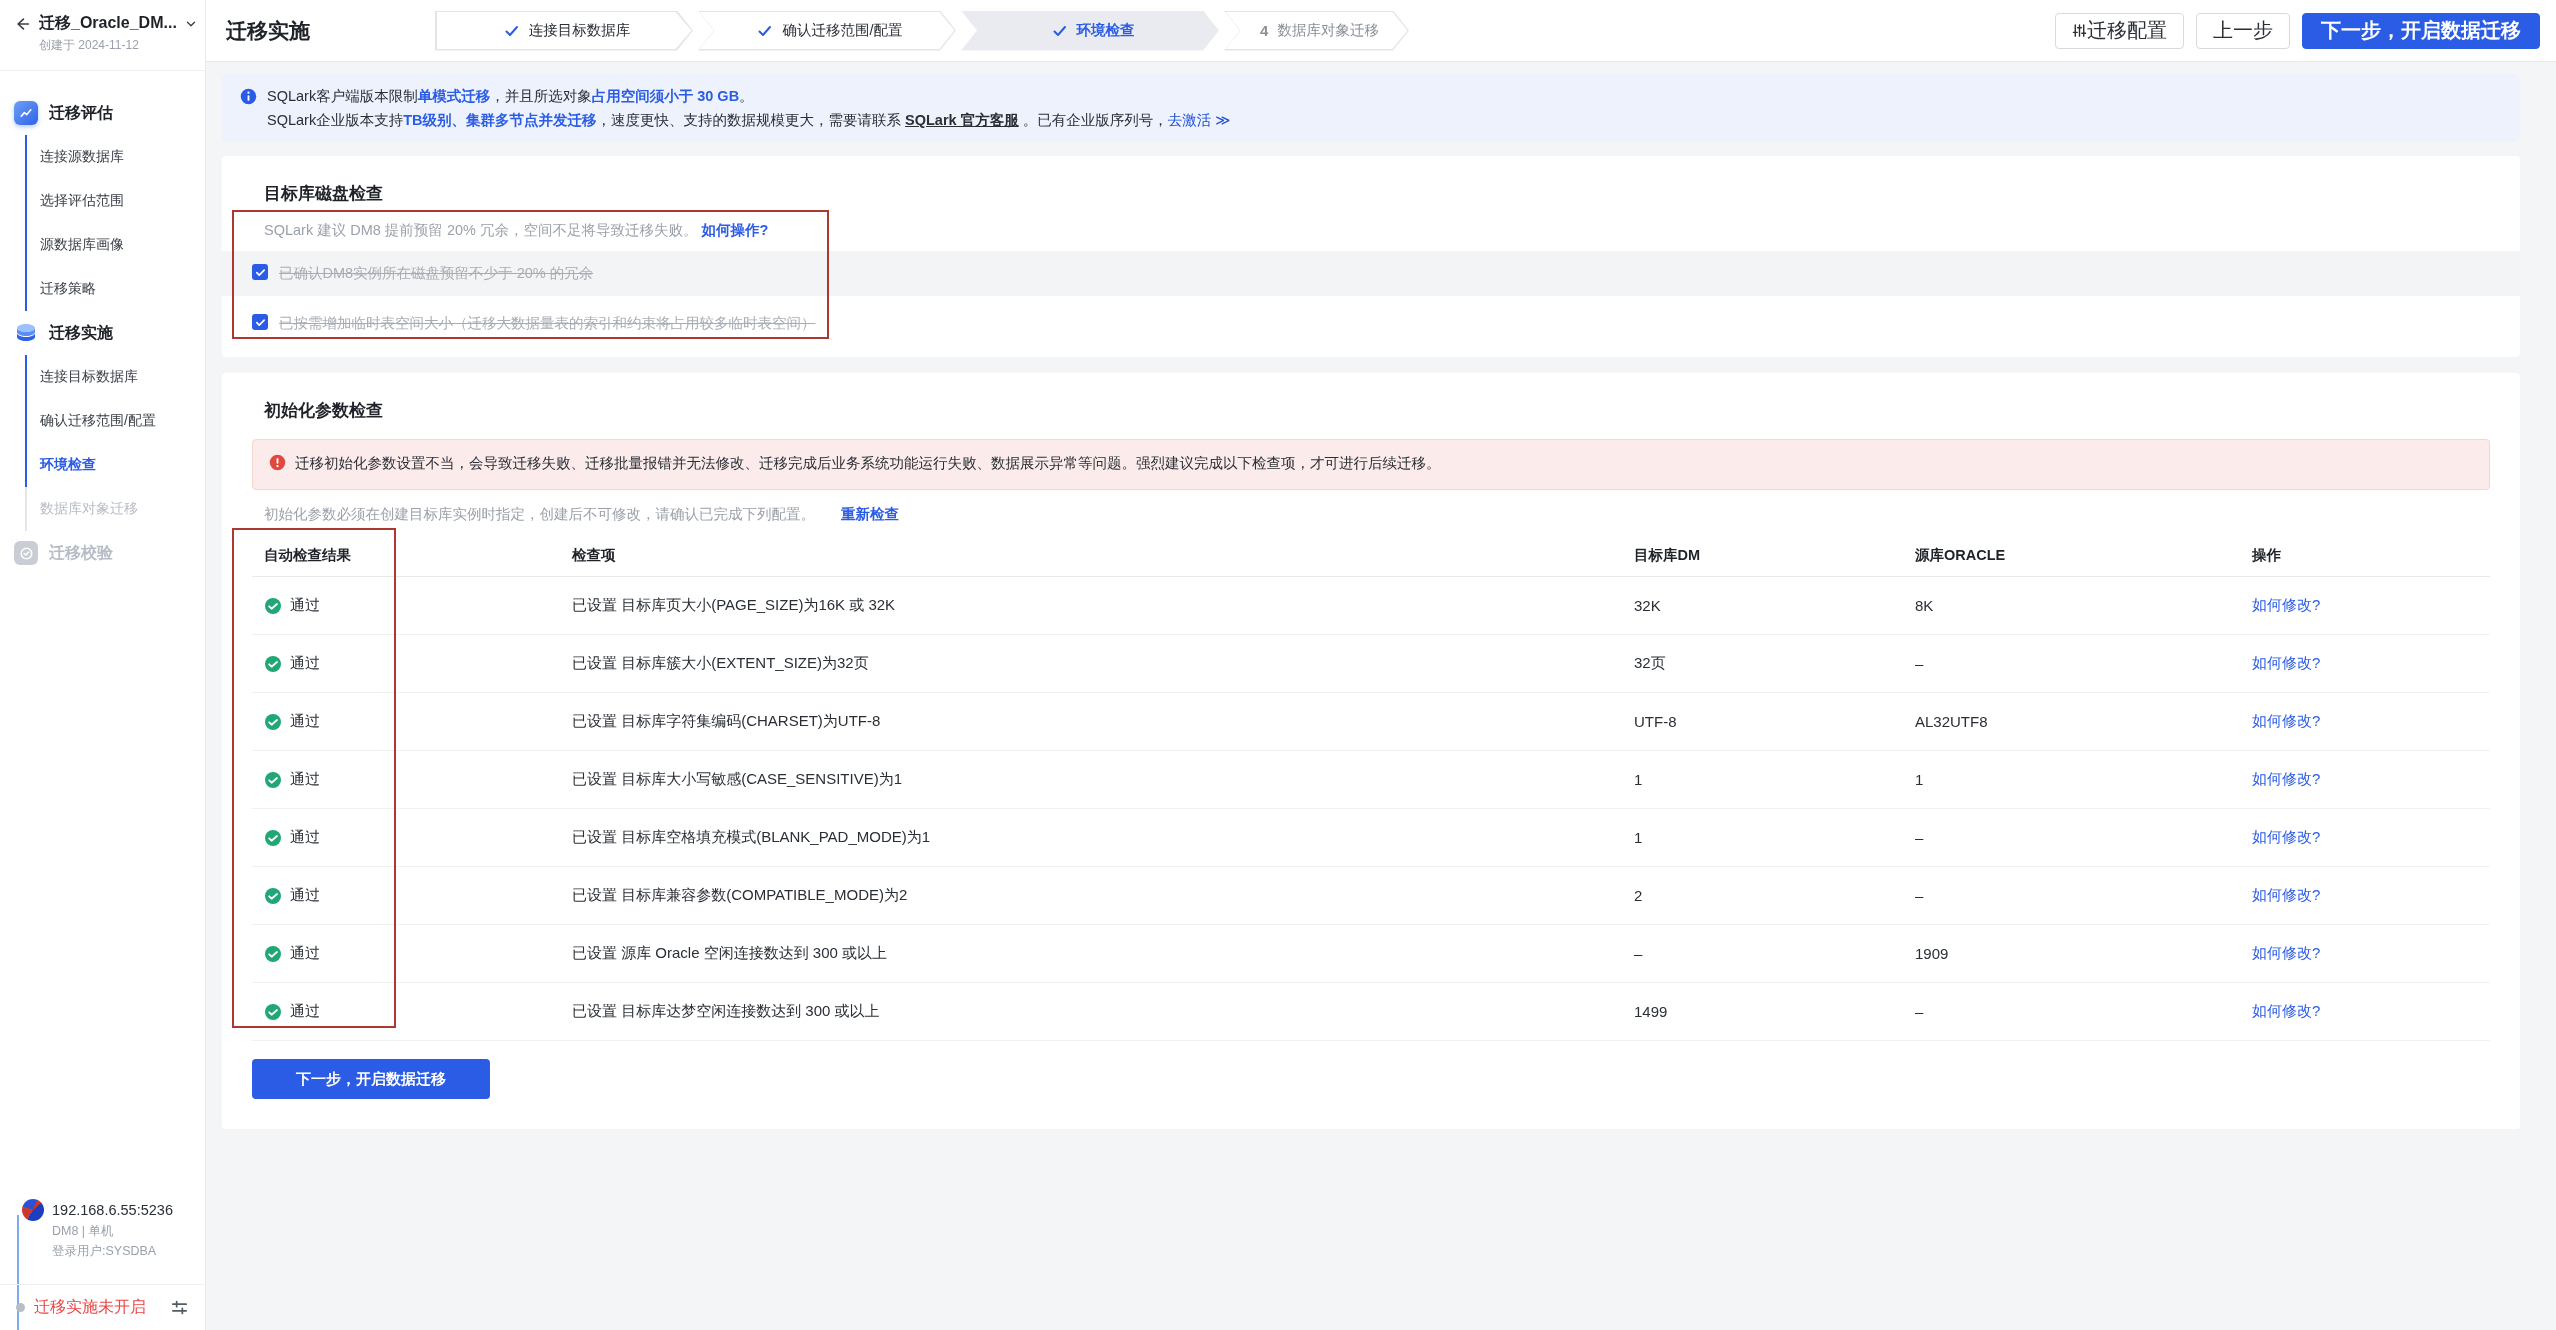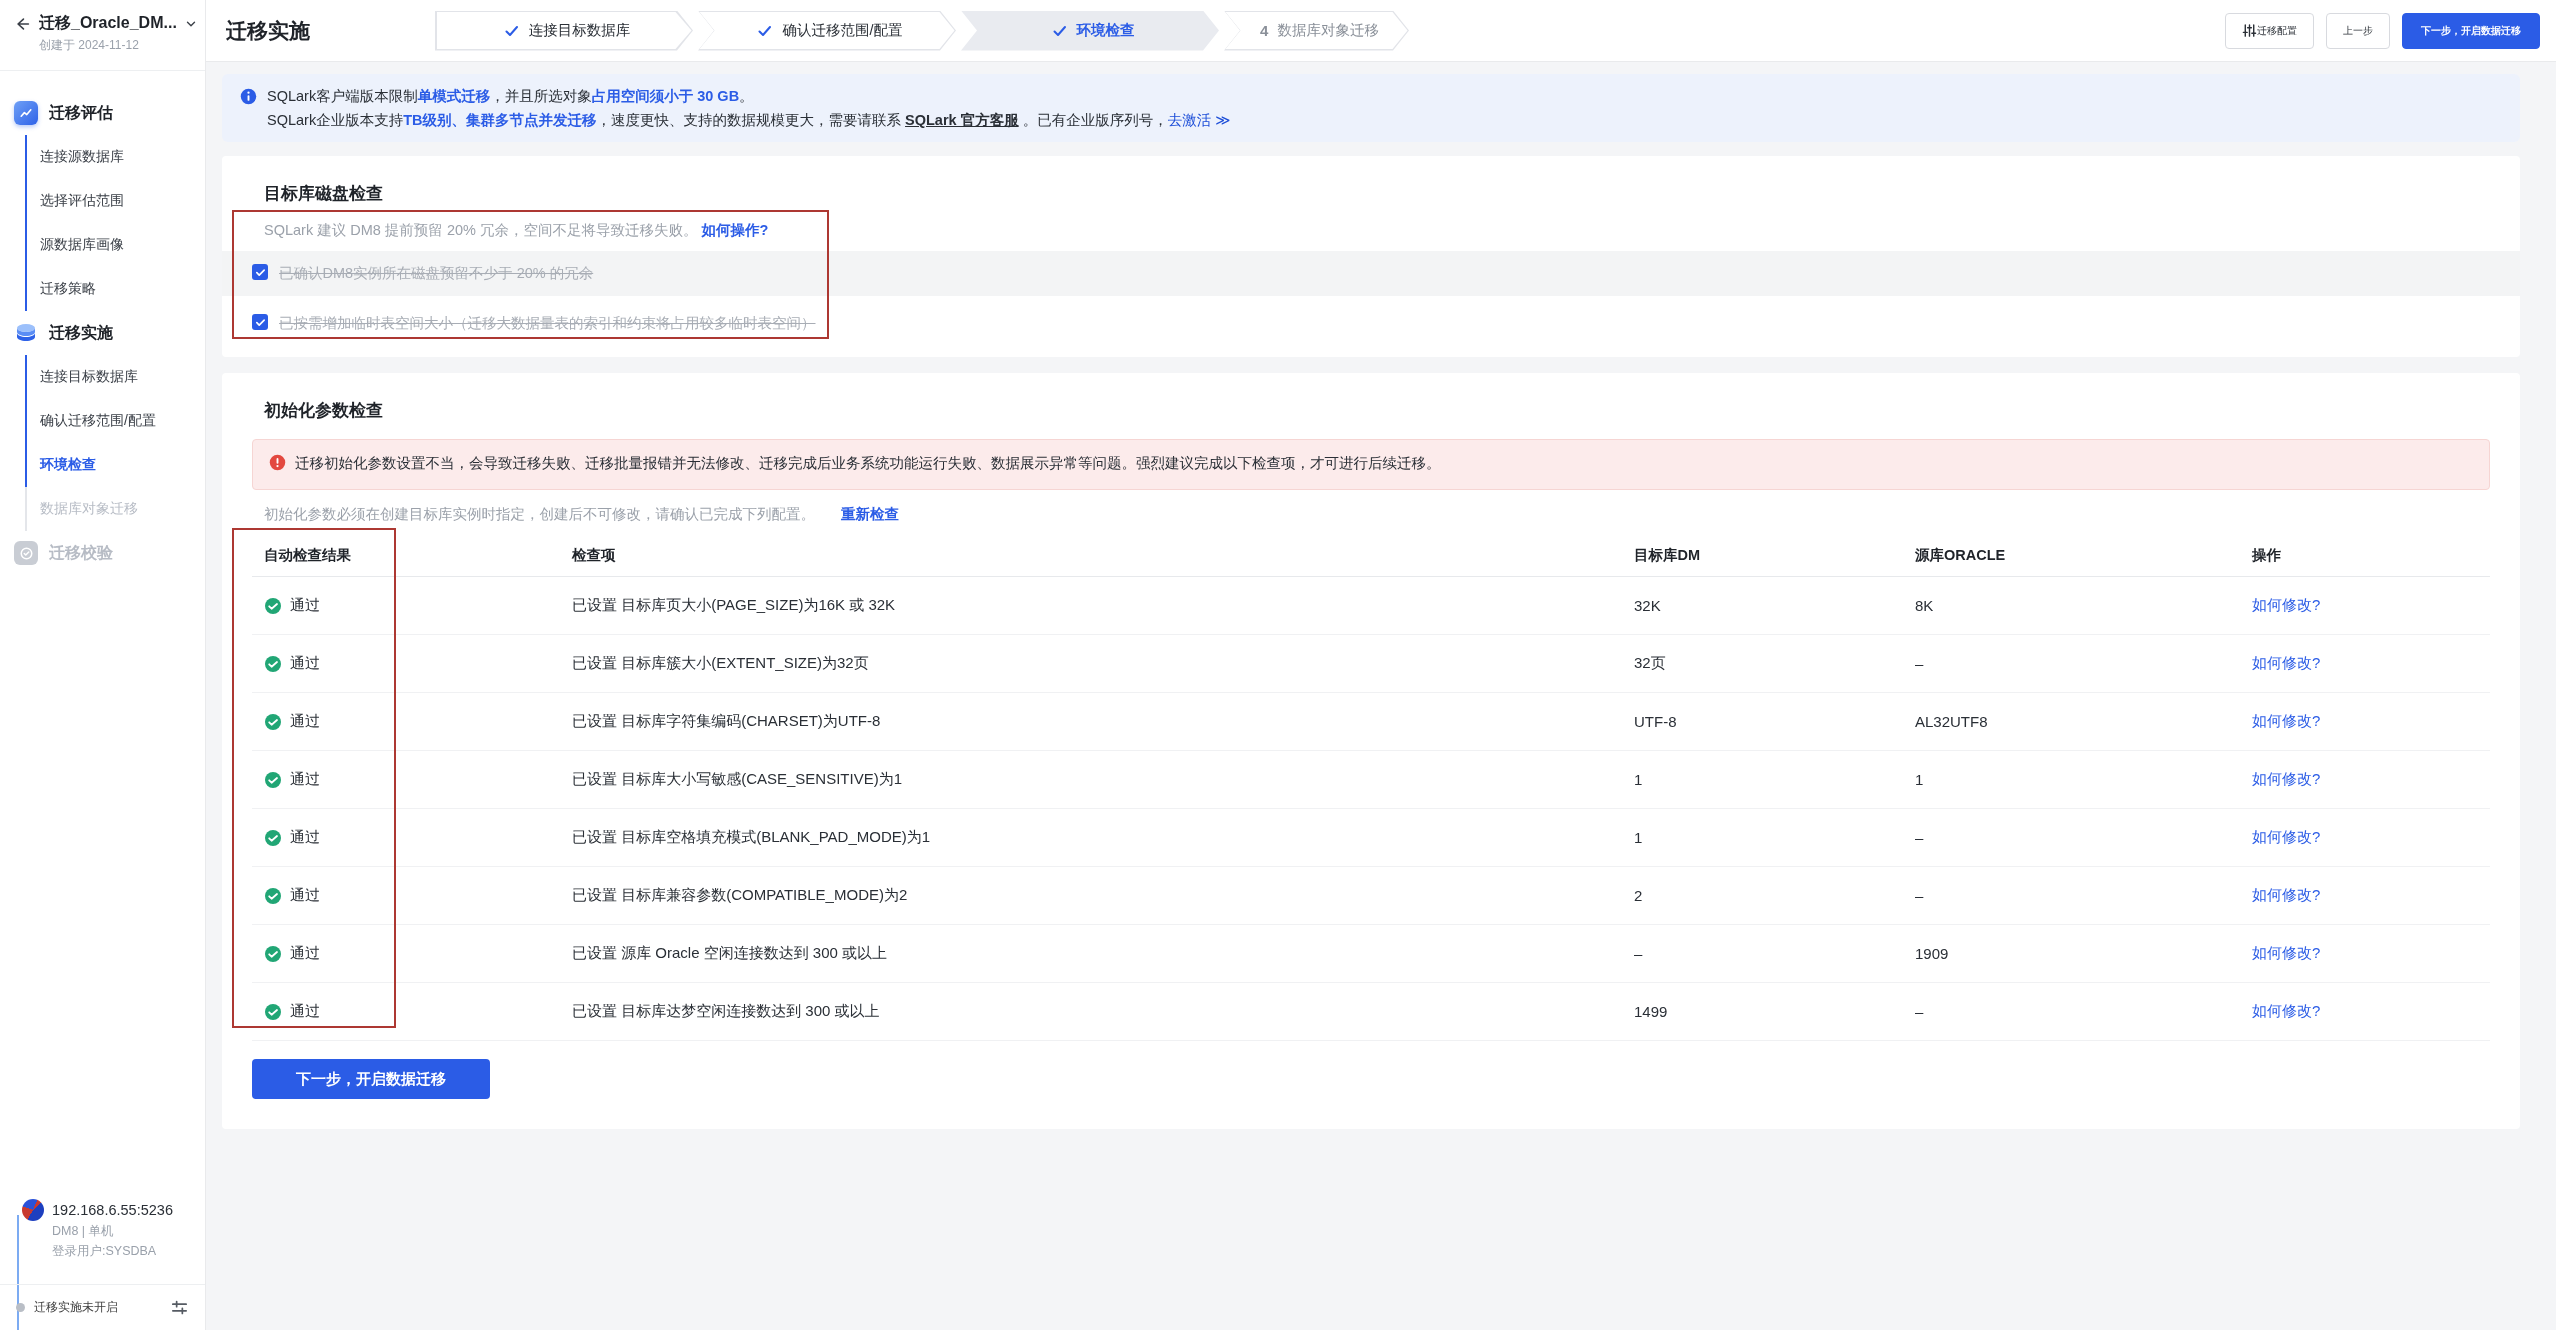--- a/index.html
+++ b/index.html
@@ -31,21 +31,21 @@
   .conn-entry { position:relative; padding-left:52px; margin-bottom:13px; }
   .db-ic { position:absolute; left:22px; top:0; }
   .ora-ic { width:22px; height:22px; border-radius:4px; background:#e2231a; display:flex; align-items:center; justify-content:center; }
   .dm-ic  { width:22px; height:22px; border-radius:50%;
             background:conic-gradient(from 210deg,#c8392f 0 22%, #2a51d8 22% 48%, #c8392f 48% 55%, #1d3fbf 55% 100%); }
   .conn-title { font-size:14.5px; color:#2a2f36; font-weight:500; line-height:22px; }
   .conn-meta { font-size:12.5px; color:#9aa1ab; line-height:20px; }
 
   .side-status { position:absolute; left:0; right:0; bottom:0; height:46px; border-top:1px solid #edeff1; display:flex; align-items:center; gap:9px; padding:0 16px; }
   .status-dot { width:9px; height:9px; border-radius:50%; background:#b9bec6; flex:none; }
-  .status-text { font-size:12px; color:#404040; flex:1; white-space:nowrap; }
+  .status-text { font-size:16px; color:#ef4444; flex:1; white-space:nowrap; }
 
   
   .main { flex:1; display:flex; flex-direction:column; min-width:0; }
   .topbar { height:62px; background:#fff; border-bottom:1px solid #e9eaec; display:flex; align-items:center; padding:0 16px 0 20px; }
   .page-title { font-size:21px; font-weight:700; color:#1f2329; }
 
   .stepper { display:flex; gap:5px; margin-left:125px; }
   .step { position:relative; height:40px; min-width:258px; display:flex; align-items:center; justify-content:center; gap:9px; font-size:14.5px; color:#2a2f36; padding:0 30px 0 36px; cursor:pointer; }
   .step-bg { position:absolute; inset:0; background:#e2e4e9; clip-path:polygon(0 0, calc(100% - 16px) 0, 100% 50%, calc(100% - 16px) 100%, 0 100%, 16px 50%); }
   .step-bg::before { content:""; position:absolute; inset:1.5px; background:#fff; clip-path:polygon(0 0, calc(100% - 15px) 0, 100% 50%, calc(100% - 15px) 100%, 0 100%, 15px 50%); }
@@ -53,21 +53,21 @@
   .step.current .step-bg { background:#e9ebf0; }
   .step.current .step-bg::before { display:none; }
   .step.current { color:#2b5ce6; font-weight:700; }
   .step.todo { color:#8a9099; min-width:185px; cursor:default; }
   .step-num { font-size:15px; font-weight:700; color:#8a9099; position:relative; }
   .step-label { position:relative; white-space:nowrap; }
   .step-check { position:relative; display:flex; }
 
   .topbar-spacer { flex:1; }
   .topbar-btns { display:flex; gap:12px; align-items:center; }
-  .btn { height:36px; display:inline-flex; align-items:center; justify-content:center; border:1px solid #d8dadf; border-radius:4px; background:#fff; padding:0 16px; font-size:10px; color:#2a2f36; cursor:pointer; white-space:nowrap; }
+  .btn { height:36px; display:inline-flex; align-items:center; justify-content:center; border:1px solid #d8dadf; border-radius:4px; background:#fff; padding:0 16px; font-size:20px; color:#2a2f36; cursor:pointer; white-space:nowrap; }
   .btn-primary { background:#2b5ce6; border-color:#2b5ce6; color:#fff; font-weight:600; padding:0 18px; }
 
   .content { flex:1; padding:12px 36px 0 16px; overflow:hidden; }
 
   .banner { background:#edf2fc; border-radius:6px; padding:10px 18px; font-size:14.5px; line-height:24px; display:flex; gap:10px; }
   .banner-ic { margin-top:4px; flex:none; }
   .t-blue { color:#2b5ce6; font-weight:600; }
   .t-link { color:#1d4ed8; cursor:pointer; }
   .t-underline { text-decoration:underline; font-weight:600; cursor:pointer; }
 

